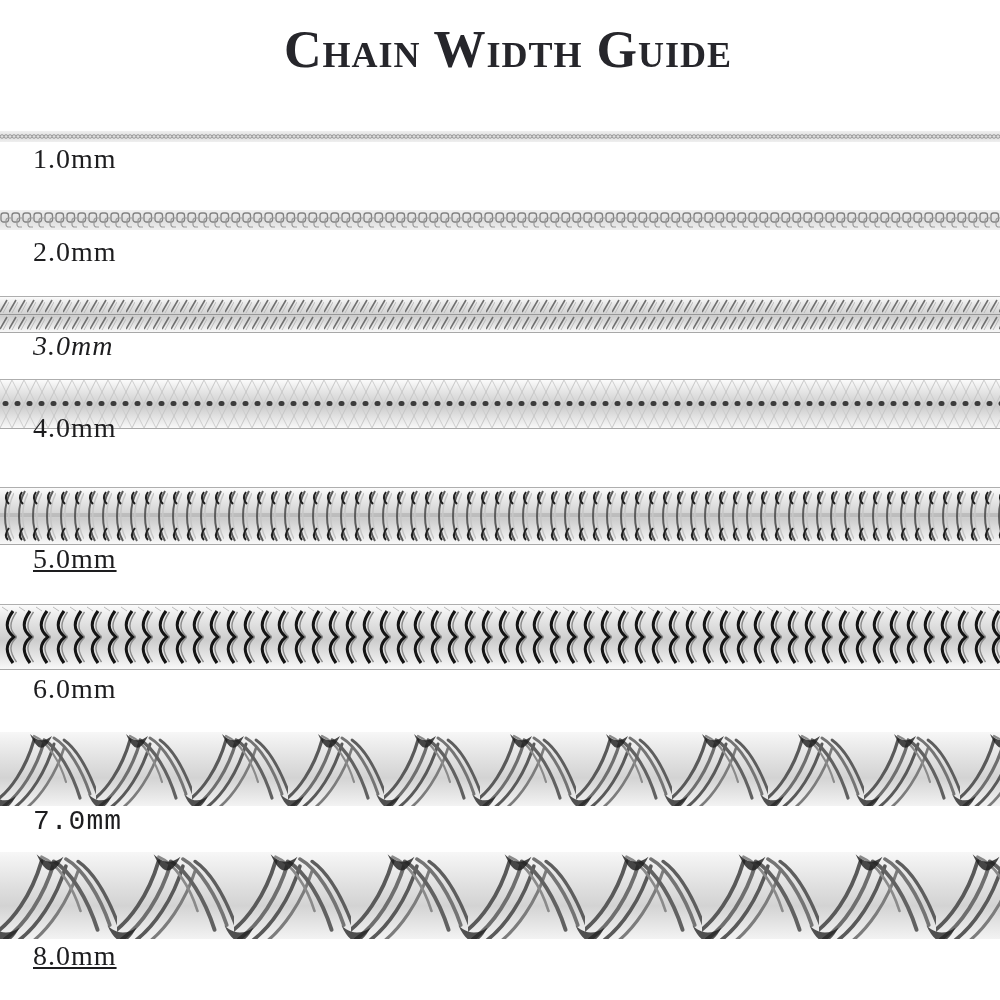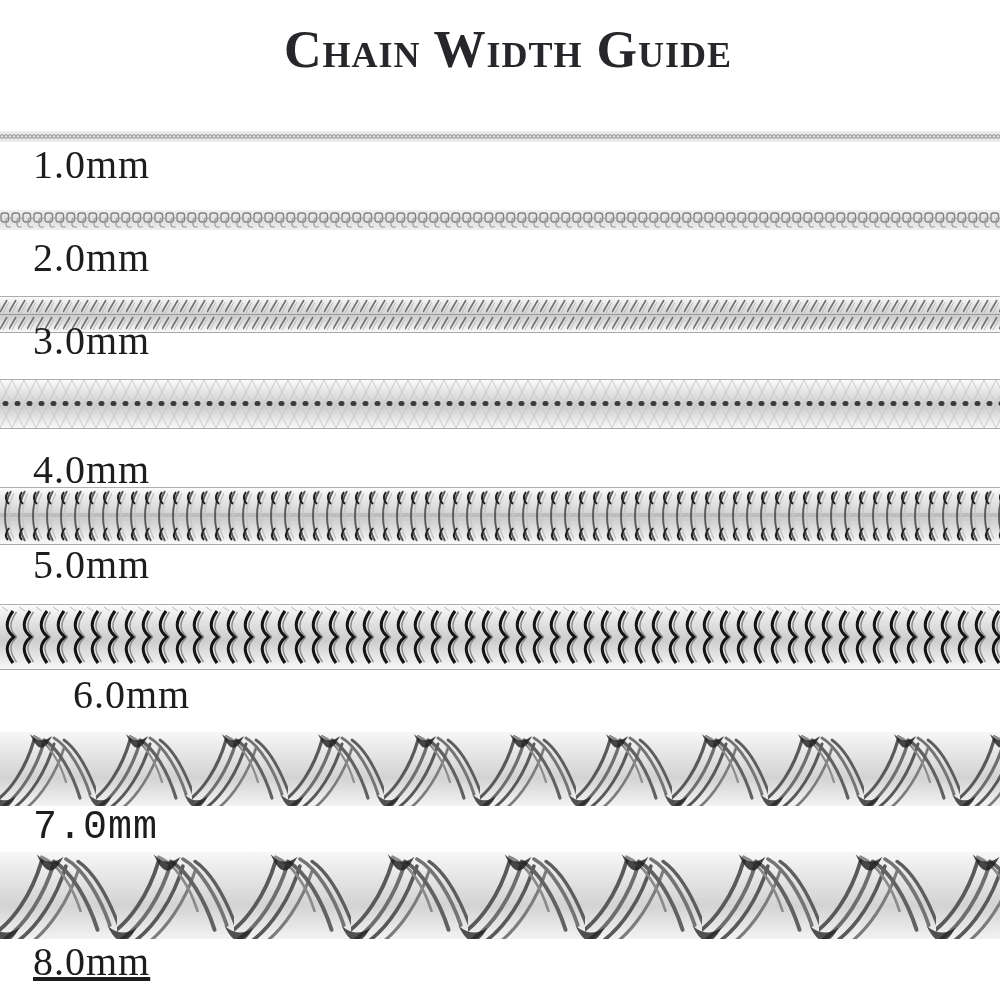--- a/index.html
+++ b/index.html
@@ -31,41 +31,41 @@
   }
   .chain-row svg { display: block; width: 100%; height: 100%; }
   .bg-fine  { background: linear-gradient(180deg, #f0f0f0, #dedede 50%, #efefef); }
   .bg-metal { background: linear-gradient(180deg, #fbfbfb 0%, #e4e4e4 25%, #cdcdcd 55%, #ebebeb 86%, #f8f8f8 100%); }
   .bg-rope  { background: linear-gradient(180deg, #f7f7f7, #dfdfdf 40%, #d3d3d3 62%, #f3f3f3); }
   .edged { border-top: 1px solid #aeaeae; border-bottom: 1px solid #a8a8a8; }
   .size-label {
     position: absolute;
     left: 33px;
     margin: 0;
-    font-size: 40px;
+    font-size: 28px;
     line-height: 1;
     color: #1d1d1f;
     letter-spacing: 1px;
   }
   .defs-holder { position: absolute; width: 0; height: 0; overflow: hidden; }
   
   #row1 { top: 131px; height: 11px; }
   #row2 { top: 210px; height: 20px; }
   #row3 { top: 296px; height: 35px; }
   #row4 { top: 379px; height: 48px; }
   #row5 { top: 487px; height: 56px; }
   #row6 { top: 604px; height: 64px; }
   #row7 { top: 732px; height: 74px; }
   #row8 { top: 852px; height: 87px; }
   #lbl1 { top: 145px; }
   #lbl2 { top: 238px; }
-  #lbl3 { top: 321px; }
-  #lbl4 { top: 450px; text-align: center; }
-  #lbl5 { top: 545px; }
-  #lbl6 { top: 675px; margin-left: 40px; }
+  #lbl3 { top: 332px; font-style: italic; }
+  #lbl4 { top: 414px; text-align: center; }
+  #lbl5 { top: 545px; text-decoration: underline; }
+  #lbl6 { top: 675px; }
   #lbl7 { top: 808px; font-family: Liberation Mono, monospace; }
   #lbl8 { top: 942px; text-decoration: underline; }
 </style>
 </head>
 <body>
 
 <div class="canvas">
 
   <svg class="defs-holder" aria-hidden="true">
     <defs>

